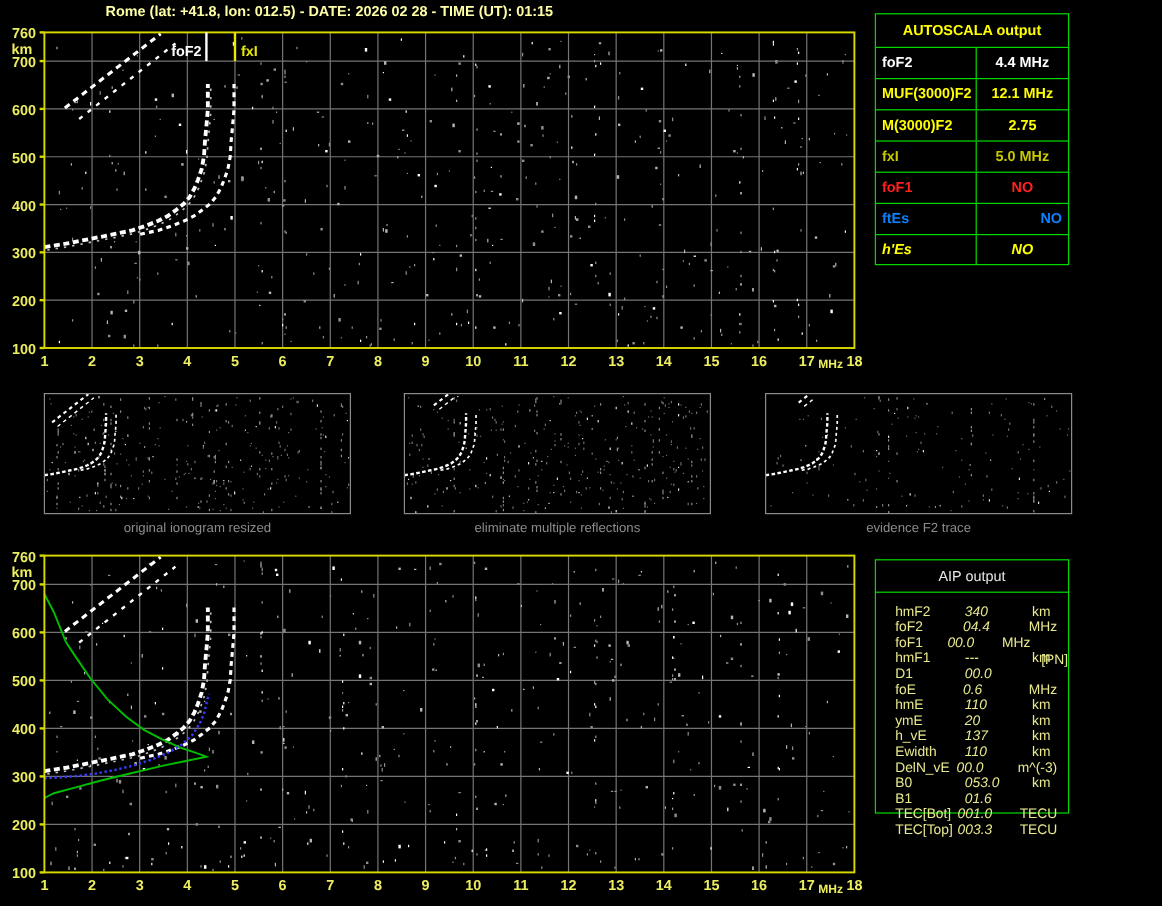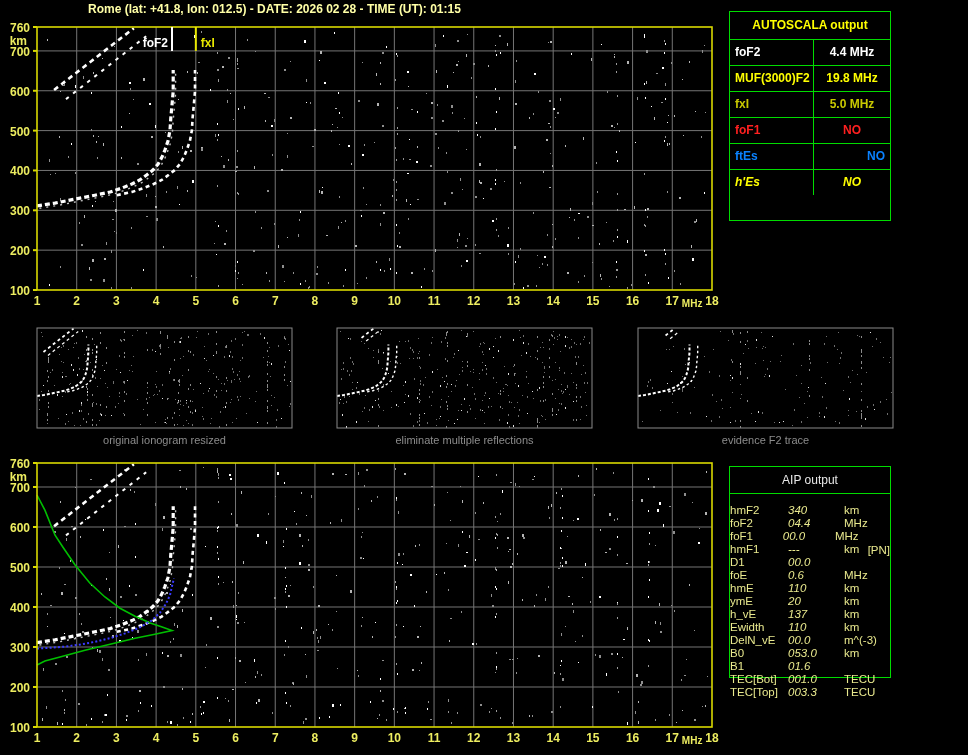--- a/index.html
+++ b/index.html
@@ -15,21 +15,21 @@
   .asc-row{display:flex;height:25px;line-height:25px;border-bottom:1px solid #00DC00;
     font-size:12px;font-weight:bold;}
   .asc-row:last-child{border-bottom:none;}
   .asc-label{width:84px;padding-left:5px;border-right:1px solid #00DC00;box-sizing:border-box;}
   .asc-value{flex:1;text-align:center;}
   
   .aip-table{position:absolute;left:729px;top:466px;width:162px;height:212px;
     border:1px solid #00DC00;box-sizing:border-box;overflow:visible;background:transparent;}
   .aip-head{height:26px;line-height:26px;text-align:center;font-size:12px;color:#E8E8E8;
     border-bottom:1px solid #00DC00;}
-  .aip-rows{position:absolute;left:0;top:37px;right:0;}
+  .aip-rows{position:absolute;left:16px;top:37px;right:0;}
   .aip-row{display:flex;height:13px;line-height:13px;font-size:11.5px;color:#E9E98E;white-space:pre;}
   .aip-label{width:58px;}
   .aip-value{width:42px;text-align:left;font-style:italic;}
   .aip-unit{padding-left:14px;}
   .aip-extra{padding-left:9px;margin-top:14px;}
   
   .thumb-caption{position:absolute;top:434px;text-align:center;font-size:11px;color:#8C8C8C;}
   .cap1{left:37px;width:255px;}
   .cap2{left:337px;width:255px;}
   .cap3{left:638px;width:255px;}
@@ -2115,21 +2115,25 @@
 
   <div class="asc-table">
     <div class="asc-head">AUTOSCALA output</div>
     <div id="asc-rows">
         <div class="asc-row" style="color: rgb(255, 255, 255);">
           <div class="asc-label">foF2</div>
           <div class="asc-value">4.4 MHz</div>
         </div>
         <div class="asc-row" style="color: rgb(255, 255, 0);">
           <div class="asc-label">MUF(3000)F2</div>
-          <div class="asc-value">19.8 MHz</div>
+          <div class="asc-value">12.1 MHz</div>
+        </div>
+        <div class="asc-row" style="color: rgb(255, 255, 0);">
+          <div class="asc-label">M(3000)F2</div>
+          <div class="asc-value">2.75</div>
         </div>
         <div class="asc-row" style="color: rgb(201, 201, 0);">
           <div class="asc-label">fxI</div>
           <div class="asc-value">5.0 MHz</div>
         </div>
         <div class="asc-row" style="color: rgb(255, 32, 32);">
           <div class="asc-label">foF1</div>
           <div class="asc-value">NO</div>
         </div>
         <div class="asc-row" style="color: rgb(10, 130, 255); gap: 48px;">

